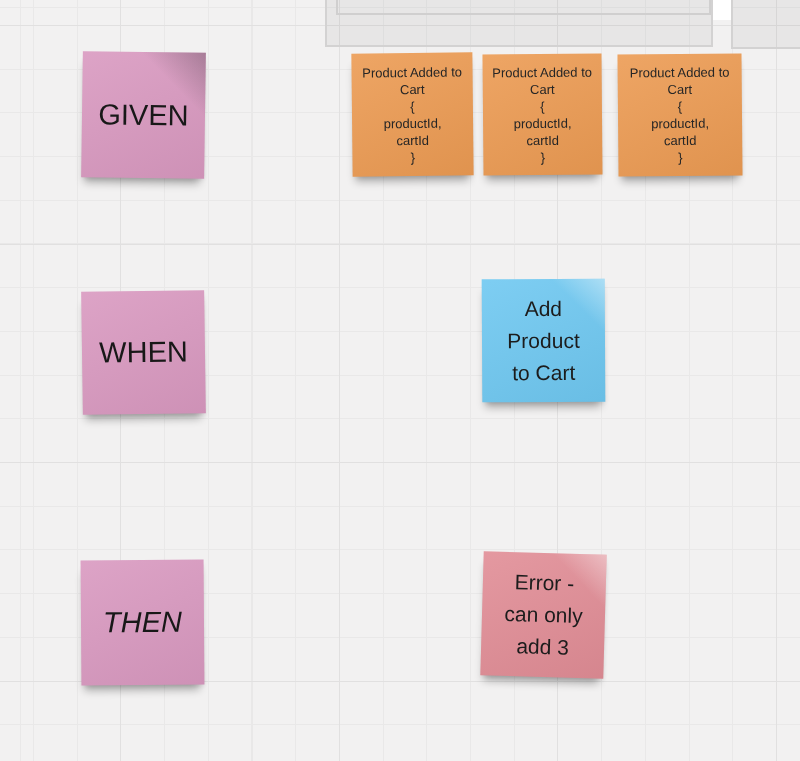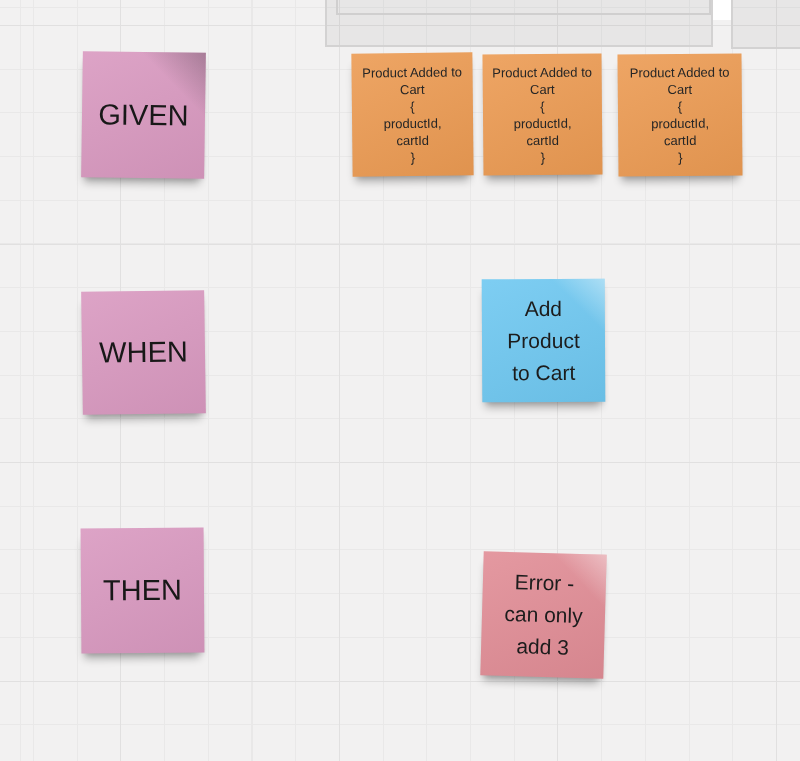--- a/index.html
+++ b/index.html
@@ -74,21 +74,21 @@
     content: ""; position: absolute; inset: 0; pointer-events: none;
     background: linear-gradient(225deg, rgba(255,255,255,0.40), rgba(255,255,255,0) 22%);
   }
 
   .txt-lg { font-size: 29px; line-height: 1.2; color: #181818; }
   .txt-sm { font-size: 13px; line-height: 17px; color: #262626; }
   .txt-md { font-size: 21px; line-height: 32px; color: #1c1c1c; }
 
   .n-given  { left: 82px;  top: 52px;  height: 126px; transform: rotate(0.8deg); }
   .n-when   { left: 82px;  top: 291px; transform: rotate(-0.8deg); }
-  .n-then   { left: 81px;  top: 528px; height: 125px; transform: rotate(-0.4deg); }
+  .n-then   { left: 81px;  top: 560px; height: 125px; transform: rotate(-0.4deg); font-style: italic; }
   .n-event1 { left: 352px; top: 53px;  width: 121px; transform: rotate(-0.6deg); }
   .n-event2 { left: 483px; top: 54px;  width: 119px; height: 121px; transform: rotate(-0.5deg); }
   .n-event3 { left: 618px; top: 54px;  width: 124px; height: 122px; transform: rotate(-0.5deg); }
   .n-command{ left: 482px; top: 279px; transform: rotate(-0.3deg); }
   .n-error  { left: 482px; top: 553px; height: 124px; transform: rotate(1.6deg); }
 </style>
 </head>
 <body>
 
 <div class="board">

